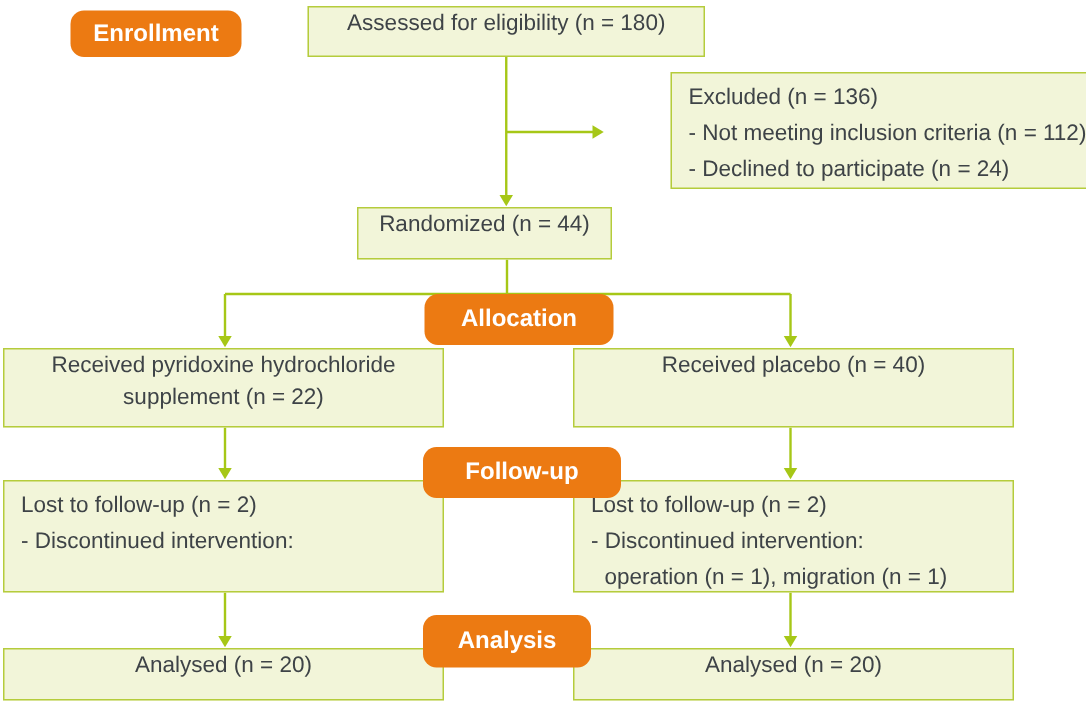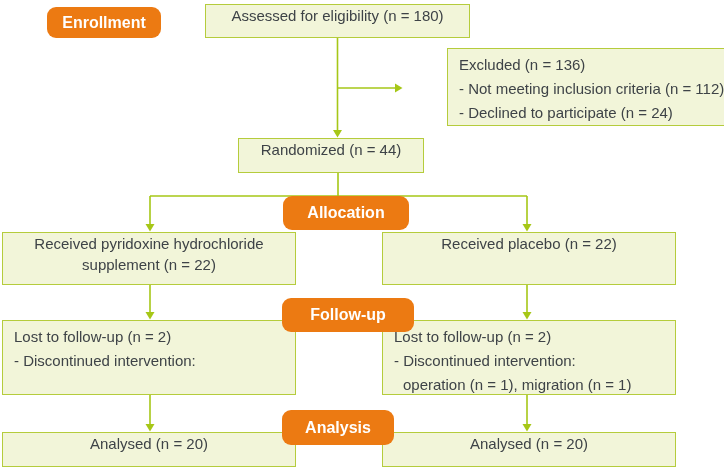--- a/index.html
+++ b/index.html
@@ -101,35 +101,35 @@
   <div class="box center" style="left:205px; top:4px; width:265px; height:34px;">
     <div>Assessed for eligibility (n = 180)</div>
   </div>
 
   <div class="box list" style="left:403px; top:48px; width:312px; height:78px;margin-left:44px;">
     <div>Excluded (n = 136)</div>
     <div>- Not meeting inclusion criteria (n = 112)</div>
     <div>- Declined to participate (n = 24)</div>
   </div>
 
-  <div class="box center" style="left:238px; top:138px; width:186px; height:35px;">
+  <div class="box center" style="left:238px; top:138px; width:170px; height:35px;">
     <div>Randomized (n = 44)</div>
   </div>
 
   <div class="badge" style="left:283px; top:196px; width:126px; height:34px;justify-content:center;">
     <span>Allocation</span>
   </div>
 
   <div class="box center" style="left:2px; top:232px; width:294px; height:53px;">
     <div>Received pyridoxine hydrochloride</div>
     <div>supplement (n = 22)</div>
   </div>
 
   <div class="box center" style="left:382px; top:232px; width:294px; height:53px;">
-    <div>Received placebo (n = 22)</div>
+    <div>Received placebo (n = 40)</div>
   </div>
 
   <div class="badge" style="left:282px; top:298px; width:132px; height:34px;">
     <span>Follow-up</span>
   </div>
 
   <div class="box list" style="left:2px; top:320px; width:294px; height:75px;">
     <div>Lost to follow-up (n = 2)</div>
     <div>- Discontinued intervention:</div>
   </div>

